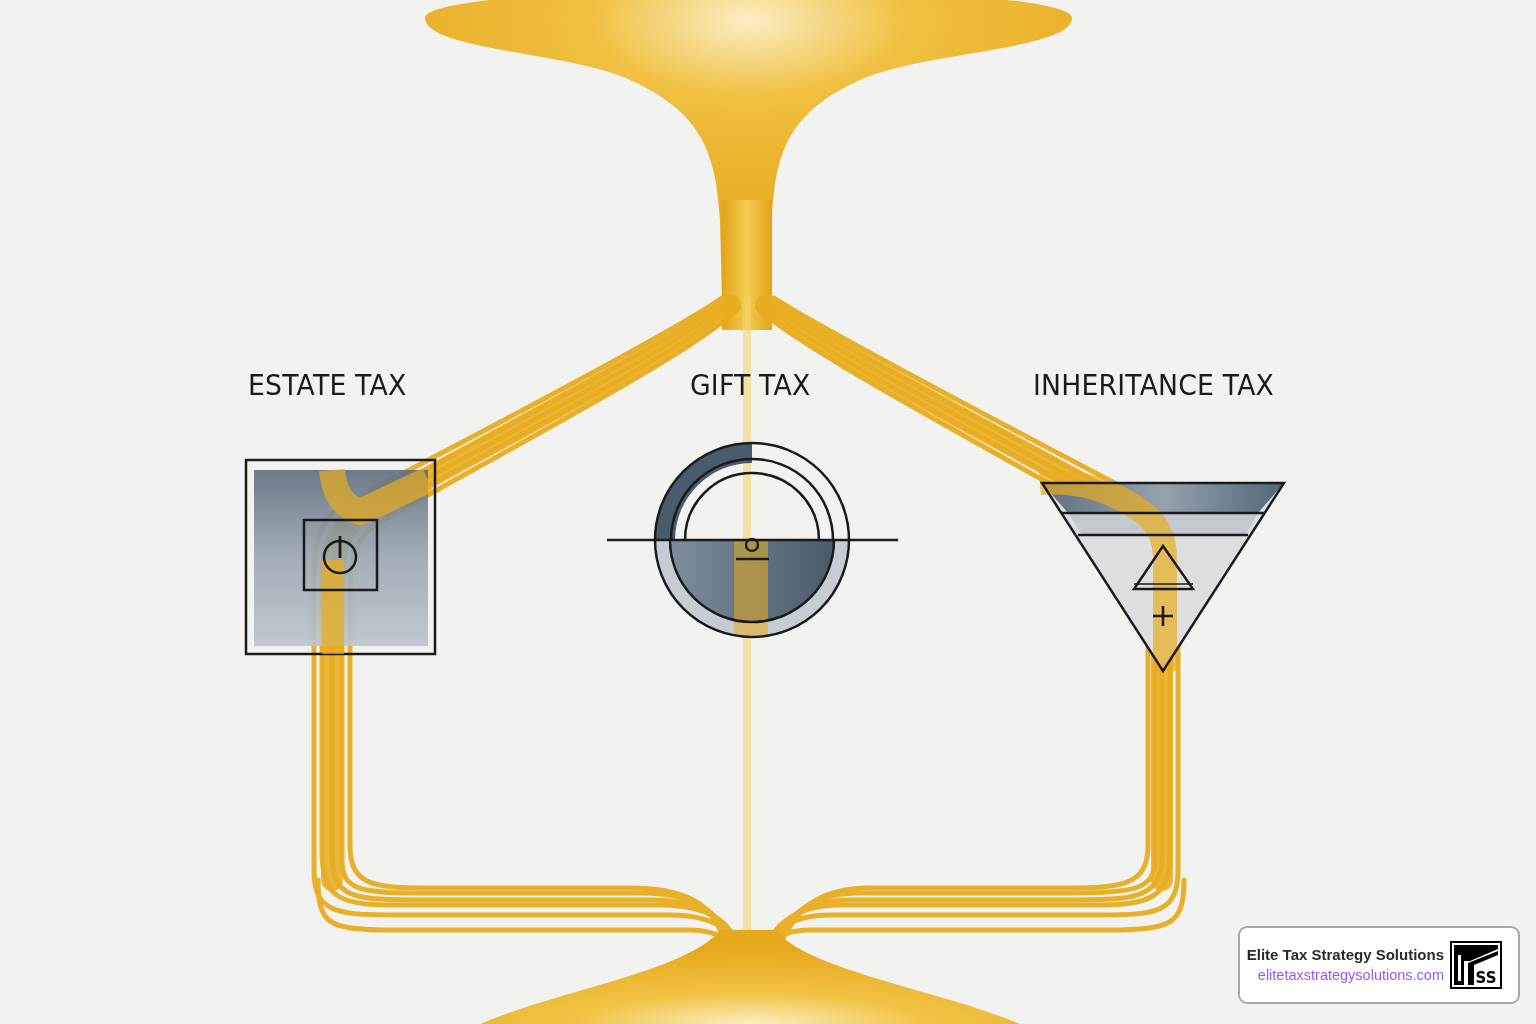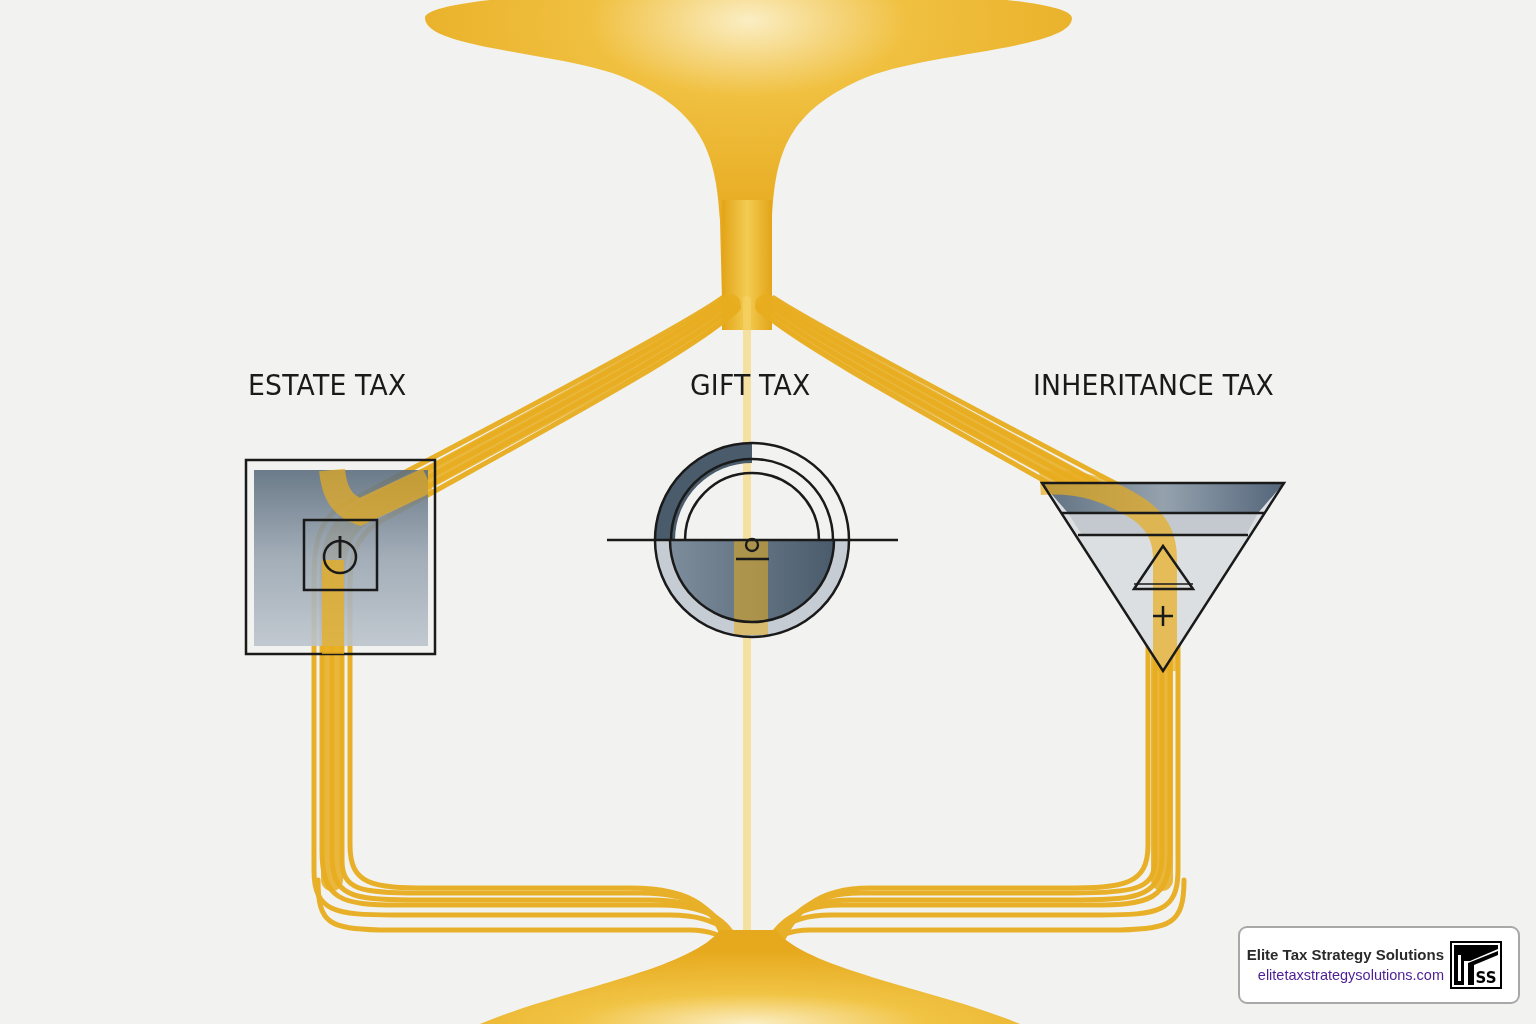--- a/index.html
+++ b/index.html
@@ -35,21 +35,21 @@
     display: flex; align-items: center; justify-content: flex-end;
     padding-right: 16px;
   }
   .brand-text { text-align: right; margin-right: 6px; }
   .brand-name {
     font-family: "Liberation Sans", sans-serif;
     font-weight: bold; font-size: 15px; color: #2a2a2a; line-height: 20px;
   }
   .brand-url {
     font-family: "Liberation Sans", sans-serif;
-    font-size: 14.5px; color: #4c1d95; line-height: 20px;
+    font-size: 14.5px; color: #8b5cf6; line-height: 20px;
   }
   .brand-logo { width: 52px; height: 48px; }
 </style>
 </head>
 <body>
 
 <svg id="art" viewBox="0 0 1536 1024" xmlns="http://www.w3.org/2000/svg">
   <defs>
     <radialGradient id="capGrad" cx="0.5" cy="0.1" r="0.7">
       <stop offset="0" stop-color="#fbeec4"></stop>

